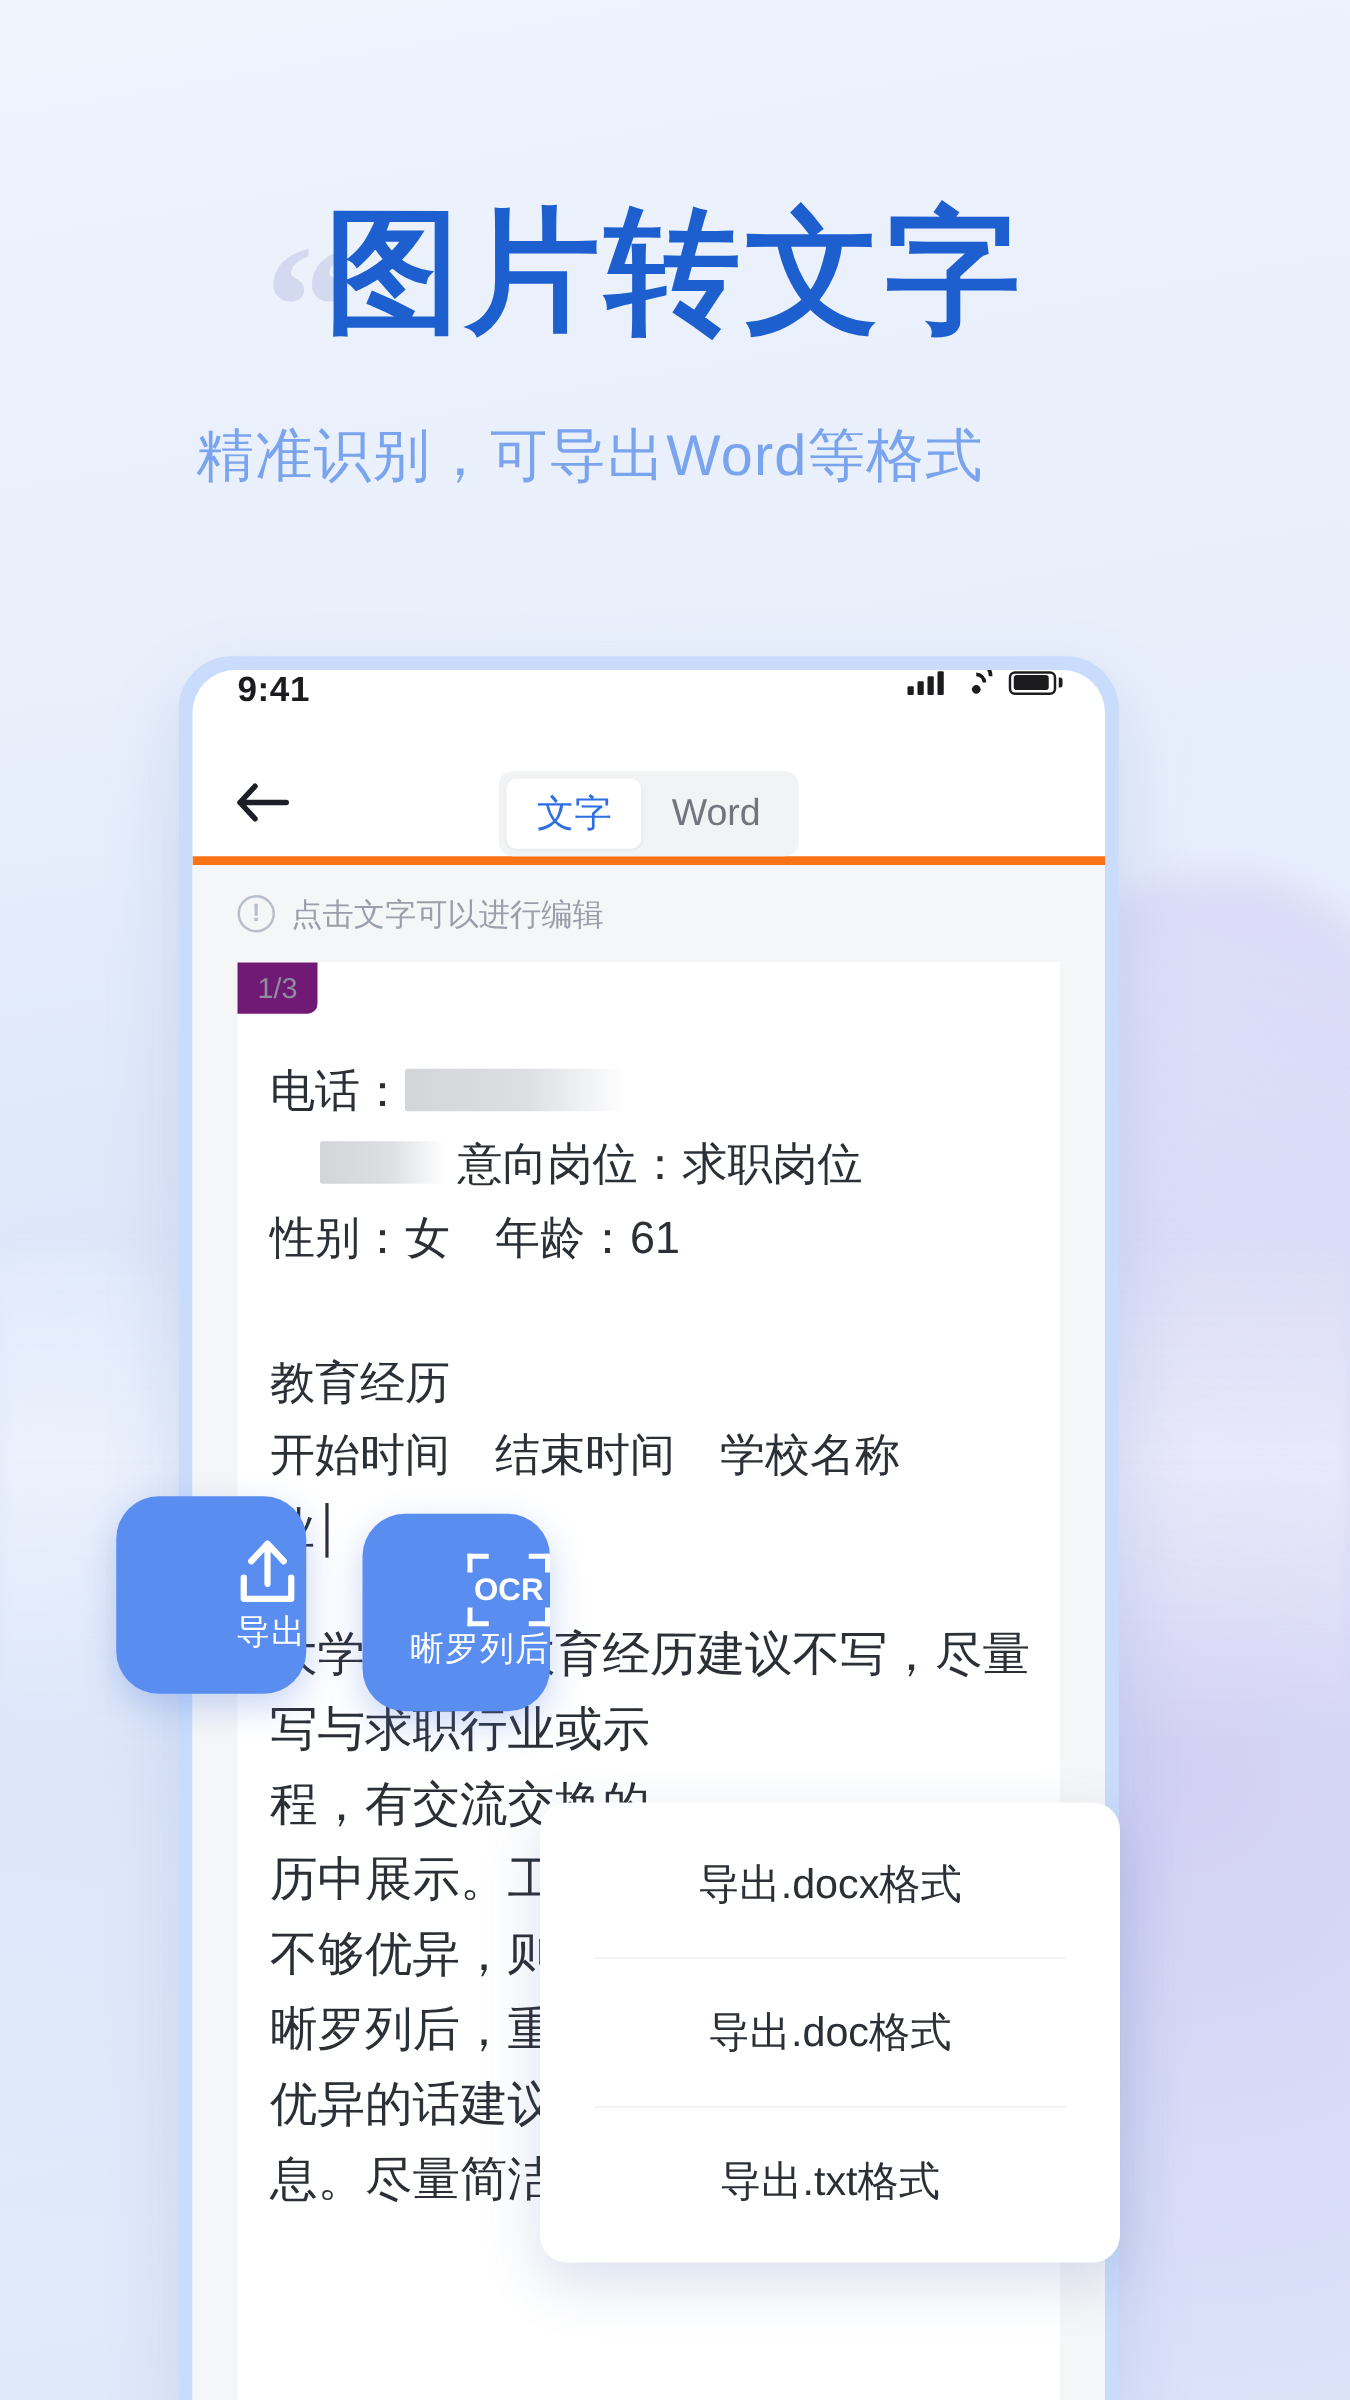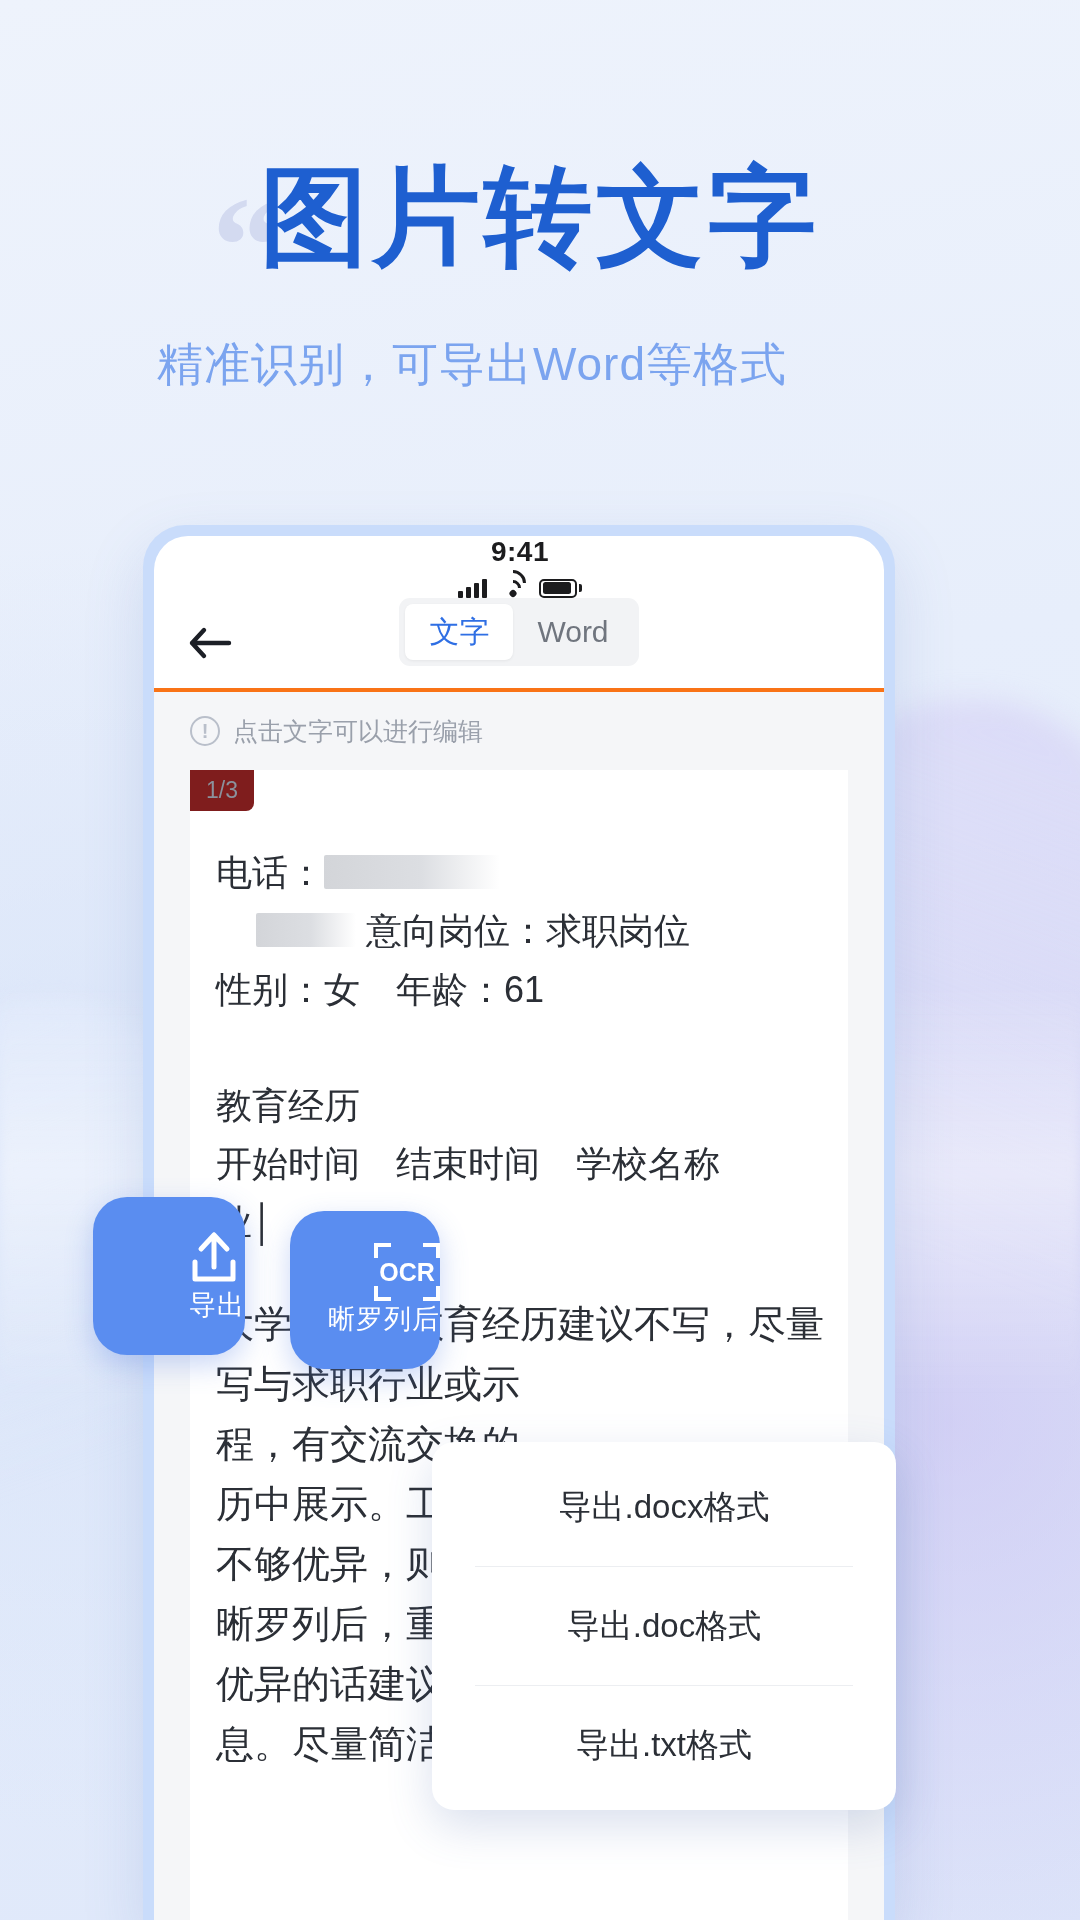--- a/index.html
+++ b/index.html
@@ -73,23 +73,22 @@
     position:relative;
     width:730px; height:1389px;
     background:#ffffff;
     border-radius:34px 34px 0 0;
     overflow:hidden;
   }
 
   
   #statusbar {
     position:relative; height:62px;
-    display:flex; align-items:center; justify-content:space-between;
+    display:flex; align-items:flex-start; justify-content:space-between;
     padding:0 34px 0 36px;
-    flex-direction:column;
   }
   #status-time { font-size:28px; font-weight:600; color:#1c1c1e; letter-spacing:.5px; }
   #status-icons { display:flex; align-items:center; gap:13px; }
   .sig { display:flex; align-items:flex-end; gap:3px; height:20px; }
   .sig i { display:block; width:5px; background:#1c1c1e; border-radius:1px; }
   .sig i:nth-child(1){height:7px;} .sig i:nth-child(2){height:11px;}
   .sig i:nth-child(3){height:15px;} .sig i:nth-child(4){height:19px;}
   .wifi { position:relative; width:26px; height:19px; }
   .wifi b {
     position:absolute; left:50%; bottom:0; transform:translateX(-50%);
@@ -100,22 +99,22 @@
   .wifi b:nth-child(2){ width:16px; height:16px; bottom:2px; transform:translateX(-50%) rotate(45deg);}
   .wifi b:nth-child(3){ width:7px; height:7px; bottom:1px; transform:translateX(-50%) rotate(45deg); border-radius:50%; background:#1c1c1e;}
   .batt { position:relative; width:38px; height:19px; border:2px solid #1c1c1e; border-radius:5px; }
   .batt u { position:absolute; left:1.5px; top:1.5px; bottom:1.5px; right:4px; background:#1c1c1e; border-radius:2.5px; display:block; }
   .batt-cap { width:3px; height:8px; background:#1c1c1e; border-radius:0 2px 2px 0; margin-left:2px; }
   .batt-wrap { display:flex; align-items:center; }
 
   
   #app-header {
     position:relative; height:94px;
-    display:flex; align-items:flex-start;
-    border-bottom:4px solid #f97316;
+    display:flex; align-items:flex-end;
+    border-bottom:7px solid #f97316;
   }
   #back-btn {
     position:absolute; left:28px; top:50%; transform:translateY(-50%);
     width:56px; height:56px; display:flex; align-items:center; justify-content:center;
   }
   #segmented {
     margin:0 auto;
     background:#f2f3f5; border-radius:11px;
     padding:6px; display:flex; gap:0;
   }
@@ -138,21 +137,21 @@
   }
   #hint-text { font-size:25px; color:#9aa0ab; }
 
   
   #doc-area {
     position:relative; background:#f5f6f8;
     height:1155px; padding:0 0 0 36px;
   }
   #page-badge {
     position:absolute; left:36px; top:0;
-    background:#7f1d1d; color:#8b919c;
+    background:#701a75; color:#8b919c;
     font-size:23px; padding:7px 16px;
     border-radius:0 0 8px 0;
     z-index:3;
   }
   #doc-page {
     position:relative; margin-left:0; margin-right:36px;
     background:#ffffff; min-height:1155px;
     padding:74px 26px 0 26px;
   }
   .doc-line {

